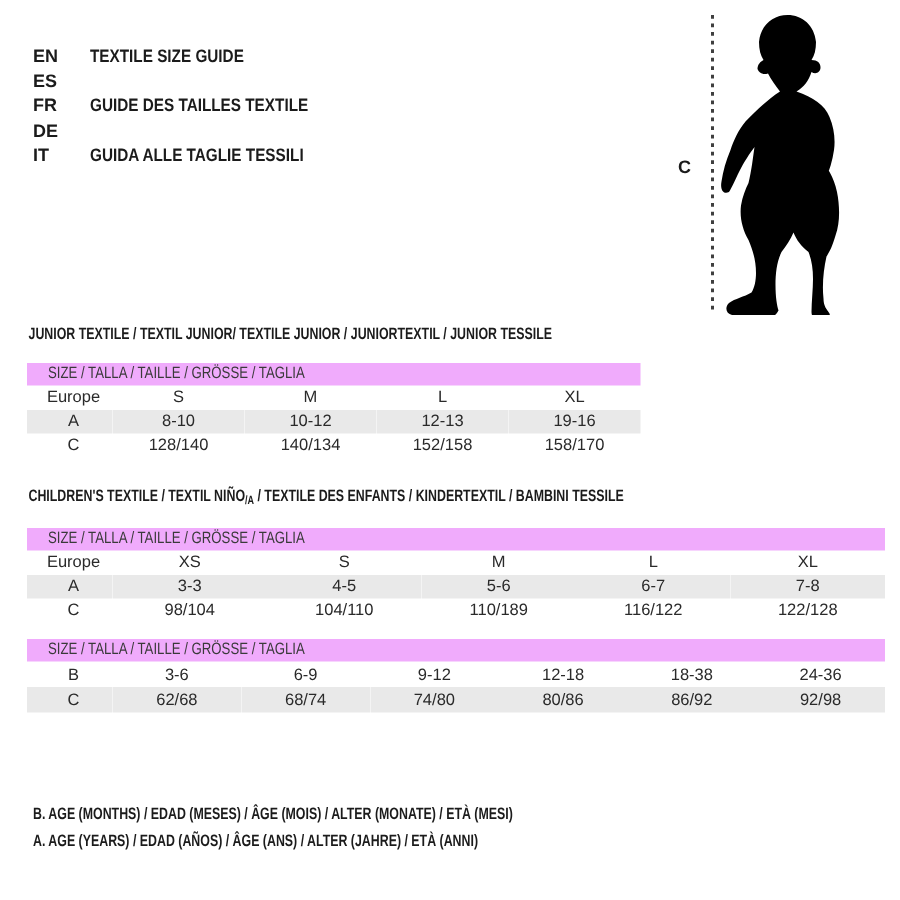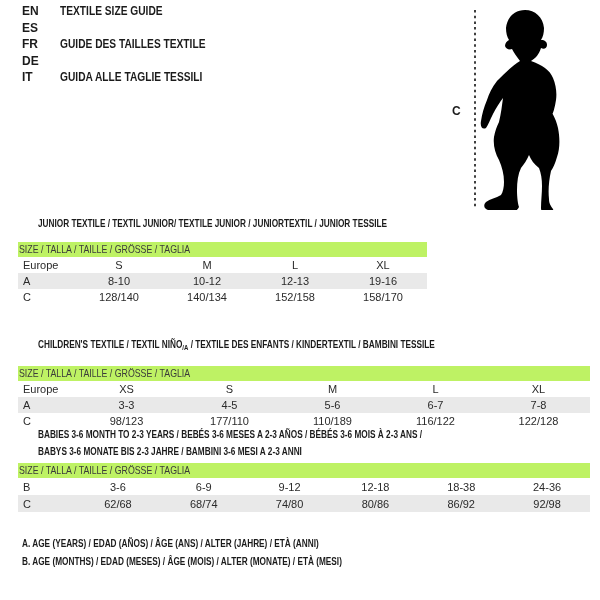--- a/index.html
+++ b/index.html
@@ -1,44 +1,44 @@
 <!DOCTYPE html>
 <html><head>
 <meta charset="utf-8">
 <style>
   html,body{margin:0;padding:0;background:#ffffff;}
   #page{position:relative;width:600px;height:600px;background:#ffffff;overflow:hidden;
         font-family:"Liberation Sans", sans-serif;color:#1b1b1b;}
 
   
-  .lang-block{position:absolute;left:22px;top:3px;}
+  .lang-block{position:absolute;left:22px;top:29px;}
   .lang-row{display:flex;height:16.5px;line-height:16.5px;font-size:12px;font-weight:bold;white-space:nowrap;}
   .lang-code{width:38px;flex:0 0 38px;}
   .lang-label .cond{display:inline-block;transform:scaleX(0.85);transform-origin:0 50%;}
 
   
   .figure{position:absolute;left:470px;top:8px;width:112px;height:202px;}
   .height-label{position:absolute;left:452px;top:104px;font-size:12px;font-weight:bold;}
 
   
   .section{position:absolute;left:18px;}
-  .section h2{margin:0 0 12px 20px;font-size:11px;font-weight:bold;line-height:13px;white-space:nowrap;color:#1b1b1b;}
+  .section h2{margin:0 0 12px 1px;font-size:11px;font-weight:bold;line-height:13px;white-space:nowrap;color:#1b1b1b;}
   .section h2 .cond{display:inline-block;transform:scaleX(0.75);transform-origin:0 50%;white-space:nowrap;}
   .h2line{line-height:17px;}
   .sub{font-size:8px;vertical-align:-2px;}
-  .tbar{height:15px;line-height:15px;background:#bef264;color:#3a3a3a;font-size:11px;padding-left:1px;white-space:nowrap;}
+  .tbar{height:15px;line-height:15px;background:#f0abfc;color:#3a3a3a;font-size:11px;padding-left:14px;white-space:nowrap;}
   .tbar .cond{display:inline-block;transform:scaleX(0.8);transform-origin:0 50%;}
   table.sizes{width:100%;border-collapse:collapse;table-layout:fixed;font-size:11px;color:#2a2a2a;}
   table.sizes td{height:16px;text-align:center;padding:0;overflow:hidden;white-space:nowrap;}
   table.sizes.tall td{height:17px;}
-  table.sizes td:first-child{width:52px;text-align:left;padding-left:5px;margin-top:48px;}
+  table.sizes td:first-child{width:52px;text-align:center;padding-left:5px;margin-top:48px;}
   table.sizes tbody tr:nth-child(even) td{background:#e9e9e9;}
 
   #junior-section{top:217px;width:409px;}
-  #children-section{top:338px;width:572px;}
+  #children-section{top:325px;width:572px;}
   #babies-section{top:426px;width:572px;}
   #babies-section h2{margin-bottom:3px;}
 
   
   .footnotes{position:absolute;left:22px;top:534px;}
   .footnote{font-size:11px;font-weight:bold;line-height:18px;white-space:nowrap;}
   .footnote .cond{display:inline-block;transform:scaleX(0.75);transform-origin:0 50%;}
 </style>
 </head>
 <body>
@@ -166,35 +166,31 @@
           <tr>
             <td>A</td>
             <td>3-3</td>
             <td>4-5</td>
             <td>5-6</td>
             <td>6-7</td>
             <td>7-8</td>
           </tr>
           <tr>
             <td>C</td>
-            <td>98/123</td>
-            <td>177/110</td>
+            <td>98/104</td>
+            <td>104/110</td>
             <td>110/189</td>
             <td>116/122</td>
             <td>122/128</td>
           </tr>
         </tbody>
       </table>
   </div>
 
   <div class="section" id="babies-section">
-    <h2>
-      <div class="h2line"><span class="cond">BABIES 3-6 MONTH TO 2-3 YEARS / BEBÉS 3-6 MESES A 2-3 AÑOS / BÉBÉS 3-6 MOIS À 2-3 ANS /</span></div>
-      <div class="h2line"><span class="cond">BABYS 3-6 MONATE BIS 2-3 JAHRE / BAMBINI 3-6 MESI A 2-3 ANNI</span></div>
-    </h2>
     <div class="tbar"><span class="cond">SIZE / TALLA / TAILLE / GRÖSSE / TAGLIA</span></div>
     <table class="sizes tall">
         <tbody>
           <tr>
             <td>B</td>
             <td>3-6</td>
             <td>6-9</td>
             <td>9-12</td>
             <td>12-18</td>
             <td>18-38</td>
@@ -207,17 +203,17 @@
             <td>74/80</td>
             <td>80/86</td>
             <td>86/92</td>
             <td>92/98</td>
           </tr>
         </tbody>
       </table>
   </div>
 
   <div class="footnotes">
+    <div class="footnote"><span class="cond">B. AGE (MONTHS) / EDAD (MESES) / ÂGE (MOIS) / ALTER (MONATE) / ETÀ (MESI)</span></div>
     <div class="footnote"><span class="cond">A. AGE (YEARS) / EDAD (AÑOS) / ÂGE (ANS) / ALTER (JAHRE) / ETÀ (ANNI)</span></div>
-    <div class="footnote"><span class="cond">B. AGE (MONTHS) / EDAD (MESES) / ÂGE (MOIS) / ALTER (MONATE) / ETÀ (MESI)</span></div>
   </div>
 
 </div>
 
 </body></html>

